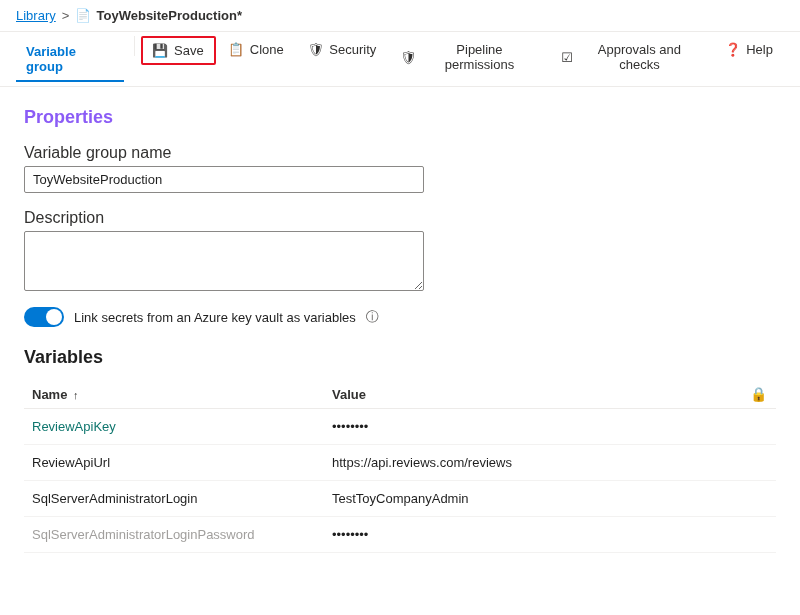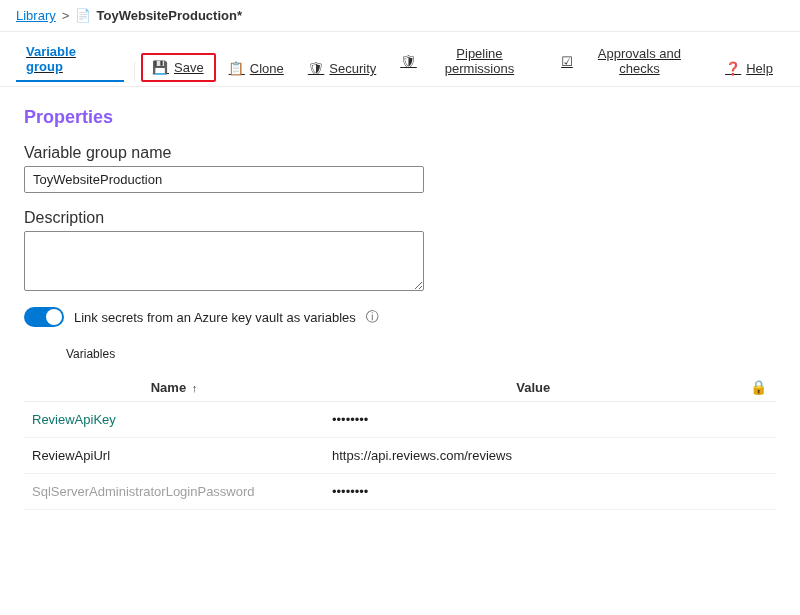--- a/index.html
+++ b/index.html
@@ -8,21 +8,21 @@
     .breadcrumb-bar {
       display: flex; align-items: center; padding: 8px 16px; font-size: 13px; color: #323130; background: #fff;
       border-bottom: 1px solid #edebe9;
     }
     .breadcrumb-bar .breadcrumb-library { color: #0078d4; cursor: pointer; text-decoration: underline; }
     .breadcrumb-bar .breadcrumb-sep { margin: 0 6px; color: #605e5c; }
     .breadcrumb-bar .breadcrumb-icon { margin-right: 5px; font-size: 13px; }
     .breadcrumb-bar .breadcrumb-current { font-weight: 600; }
 
     .toolbar {
-      display: flex; align-items: flex-end; padding: 4px 16px; border-bottom: 1px solid #edebe9; background: #fff; gap: 2px; text-decoration: underline;
+      display: flex; align-items: flex-start; padding: 4px 16px; border-bottom: 1px solid #edebe9; background: #fff; gap: 2px;
     }
     .tab-variable-group {
       font-size: 13px; font-weight: 600; color: #0078d4; padding: 8px 10px 6px;
       border-bottom: 2px solid #0078d4; cursor: pointer; margin-right: 4px;
     }
     .toolbar-btn {
       display: flex; align-items: center; gap: 5px; padding: 5px 10px; border: 1px solid transparent;
       background: transparent; cursor: pointer; font-size: 13px; color: #323130; border-radius: 2px;
     }
     .toolbar-btn.save-highlighted {
@@ -50,26 +50,26 @@
       width: 40px; height: 20px; background: #0078d4; border-radius: 10px;
       position: relative; cursor: pointer; flex-shrink: 0;
     }
     .toggle-knob {
       width: 16px; height: 16px; background: #fff; border-radius: 50%;
       position: absolute; top: 2px; left: 22px; transition: left 0.2s;
     }
     .info-icon { color: #605e5c; cursor: pointer; }
 
     .variables-section { margin-top: 8px; }
-    .variables-title { font-size: 12px; font-weight: 400; margin-bottom: 12px; margin-left: 42px; }
+    .variables-title { font-size: 18px; font-weight: 700; margin-bottom: 12px; }
 
     .variables-table { width: 100%; border-collapse: collapse; }
     .variables-table thead tr { border-bottom: 1px solid #edebe9; }
     .variables-table thead th {
-      text-align: center; padding: 6px 8px; font-size: 13px; font-weight: 600; color: #323130; margin-top: 6px;
+      text-align: left; padding: 6px 8px; font-size: 13px; font-weight: 600; color: #323130; margin-top: 6px;
     }
     .variables-table tbody tr { border-bottom: 1px solid #f3f2f1; }
     .variables-table tbody td { padding: 10px 8px; font-size: 13px; }
     .col-name { width: 300px; }
     .col-value { flex: 1; }
     .col-lock { width: 30px; text-align: center; }
     .name-sort { font-size: 11px; margin-left: 2px; }
     .lock-icon { color: #605e5c; font-size: 14px; }
   </style>
 </head>
@@ -154,20 +154,25 @@
             <td class="col-name" style="color: #0f766e;">ReviewApiKey</td>
             <td class="col-value">••••••••</td>
             <td class="col-lock"></td>
           </tr>
           <tr>
             <td class="col-name">ReviewApiUrl</td>
             <td class="col-value">https://api.reviews.com/reviews</td>
             <td class="col-lock"></td>
           </tr>
           <tr>
+            <td class="col-name">SqlServerAdministratorLogin</td>
+            <td class="col-value">TestToyCompanyAdmin</td>
+            <td class="col-lock"></td>
+          </tr>
+          <tr>
             <td class="col-name" style="color: rgb(161, 159, 157);">SqlServerAdministratorLoginPassword</td>
             <td class="col-value">••••••••</td>
             <td class="col-lock"></td>
           </tr>
         </tbody>
     </table>
   </div>
 </div>
 
 </body></html>

